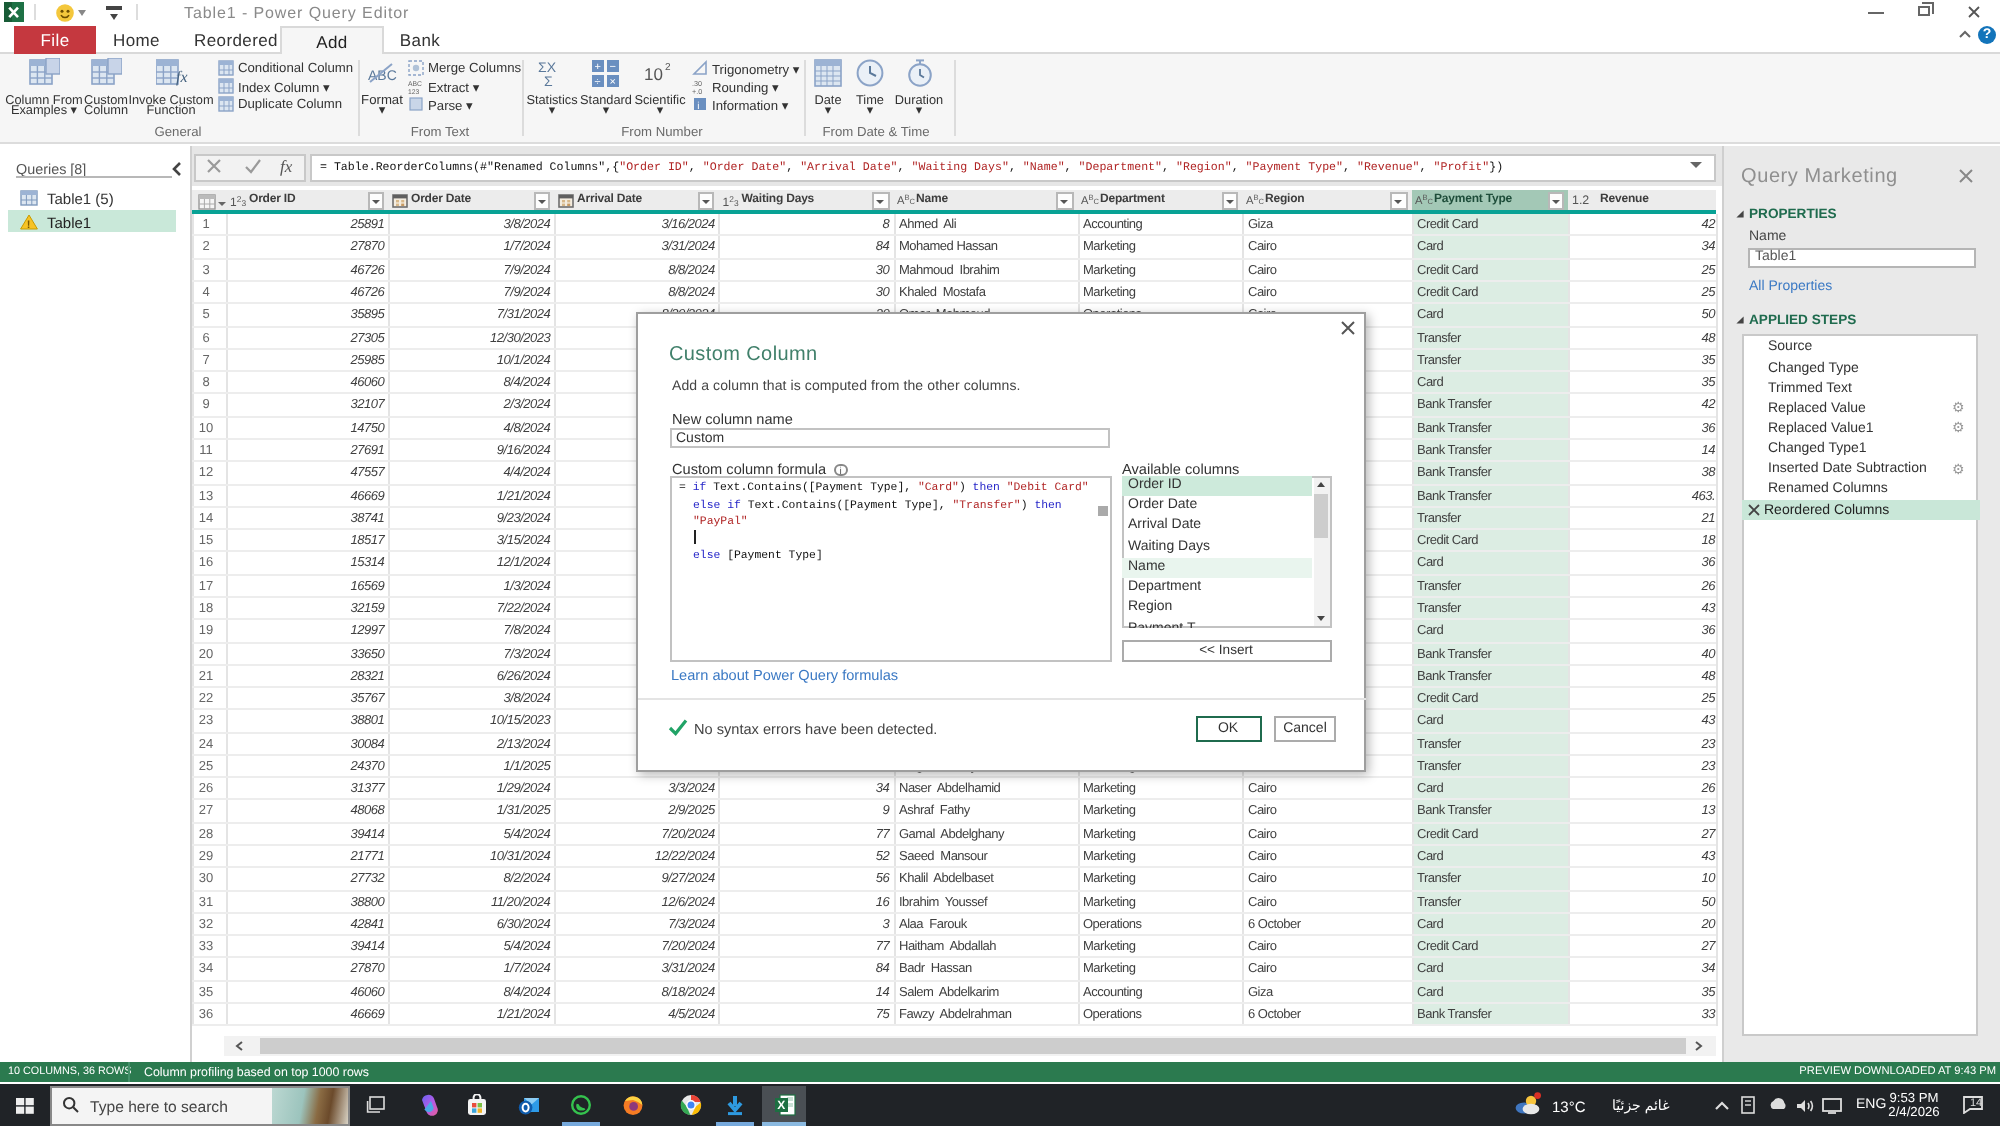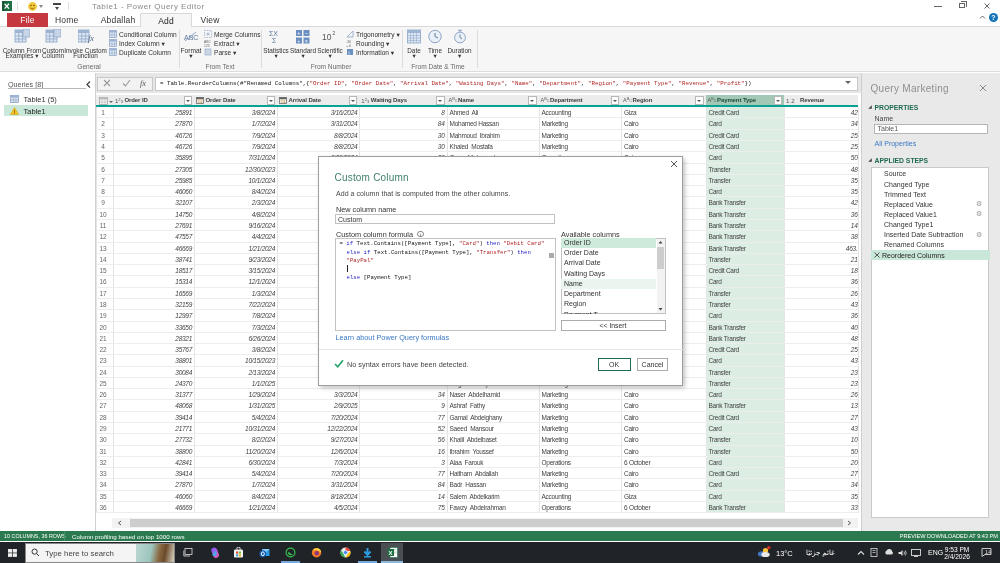--- a/index.html
+++ b/index.html
@@ -37,24 +37,24 @@
 <div class="abs" style="left:934px;top:5.5px;width:8px;height:1.2px;background:#666;"></div>
 <div class="abs" style="left:959px;top:2.5px;width:6px;height:5.5px;border:1px solid #666;background:#fff;"></div>
 <div class="abs" style="left:961px;top:1.2px;width:6px;height:5.5px;border:1px solid #666;border-bottom:none;border-left:none;"></div>
 <div class="abs" style="left:983.5px;top:2.5px;width:6px;height:6px;">
     <svg width="6" height="6">
       <path d="M0.5 0.5 L5.5 5.5 M5.5 0.5 L0.5 5.5" stroke="#555" stroke-width="0.9"></path>
     </svg>
   </div>
 <div class="abs" style="left:0;top:12px;width:1000px;height:15px;background:#fff;border-bottom:1px solid #d9d9d9;"></div>
 <div class="abs" style="left:7px;top:13px;width:41px;height:14px;background:#c5383f;color:#fff;font-size:8.5px;letter-spacing:0.2px;text-align:center;line-height:14px;">File</div>
-<div class="abs" style="left:55px;top:13px;width:38px;height:14px;font-size:8.5px;letter-spacing:0.2px;color:#333;text-align:left;line-height:14px;">Home</div>
-<div class="abs" style="left:96px;top:13px;width:44px;height:14px;font-size:8.5px;letter-spacing:0.2px;color:#333;text-align:center;line-height:14px;">Abdallah</div>
+<div class="abs" style="left:42px;top:13px;width:38px;height:14px;font-size:8.5px;letter-spacing:0.2px;color:#333;text-align:right;line-height:14px;">Home</div>
+<div class="abs" style="left:96px;top:13px;width:44px;height:14px;font-size:8.5px;letter-spacing:0.2px;color:#333;text-align:center;line-height:14px;">Reordered</div>
 <div class="abs" style="left:140px;top:13px;width:52px;height:15px;background:#f6f6f6;border:1px solid #d9d9d9;border-bottom:none;font-size:8.5px;letter-spacing:0.2px;color:#222;text-align:center;line-height:14px;">Add Changed</div>
-<div class="abs" style="left:193px;top:13px;width:34px;height:14px;font-size:8.5px;letter-spacing:0.2px;color:#333;text-align:center;line-height:14px;">View</div>
+<div class="abs" style="left:193px;top:13px;width:34px;height:14px;font-size:8.5px;letter-spacing:0.2px;color:#333;text-align:center;line-height:14px;">Bank</div>
 <div class="abs" style="left:979px;top:14px;width:7px;height:7px;">
     <svg width="7" height="7">
       <path d="M1 4.5 L3.5 2 L6 4.5" stroke="#666" fill="none" stroke-width="1"></path>
     </svg>
   </div>
 <div class="abs" style="left:989px;top:13px;width:9px;height:9px;border-radius:50%;background:#1374ba;color:#fff;font-size:7px;text-align:center;line-height:9px;font-weight:bold;">?</div>
 <div class="abs" style="left:0;top:27px;width:1000px;height:45px;background:#f6f6f6;border-bottom:1px solid #dcdcdc;"></div>
 <div class="abs" style="left:14px;top:29px;width:16px;height:15px;">
     <svg width="16" height="15">
       <rect x="1" y="1" width="11" height="12" fill="#dce6f1" stroke="#8ba3c7" stroke-width="0.8"></rect>

